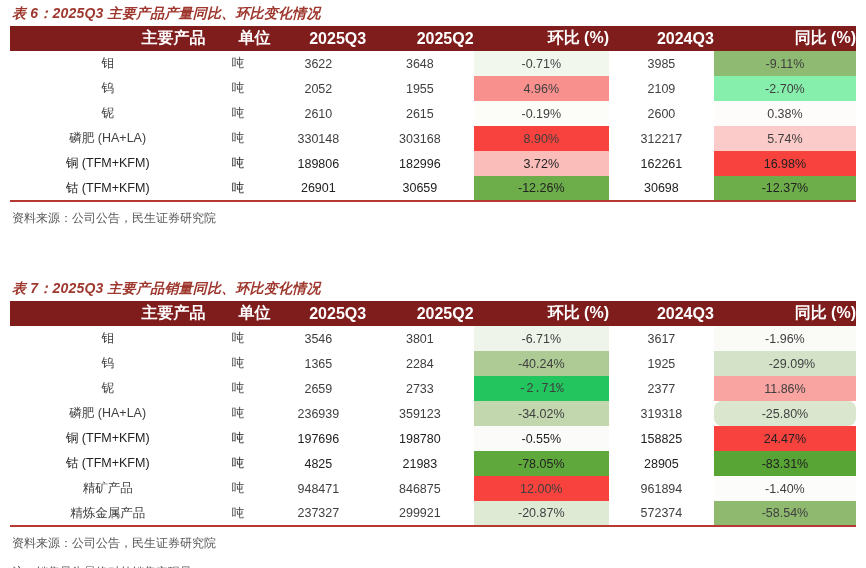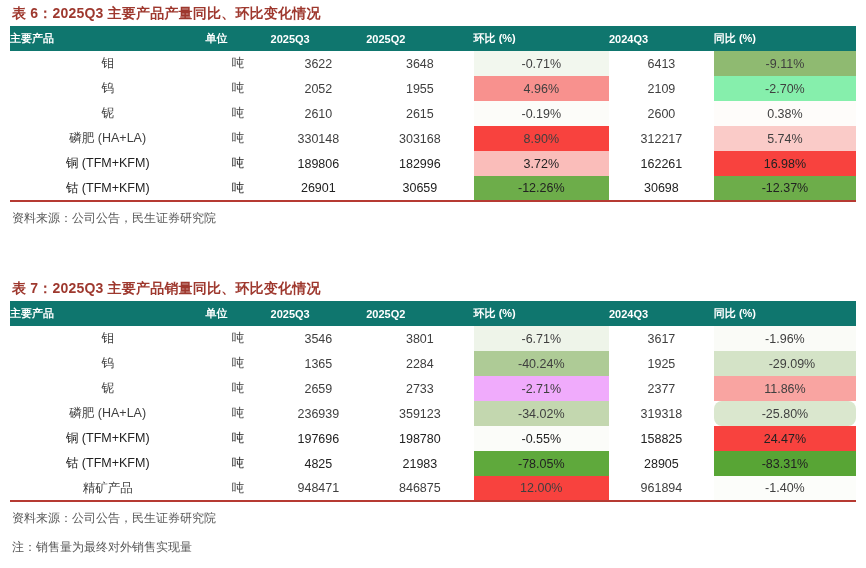--- a/index.html
+++ b/index.html
@@ -3,37 +3,37 @@
 <meta charset="utf-8">
 <style>
   * { margin:0; padding:0; box-sizing:border-box; }
   html,body { background:#ffffff; width:866px; height:568px; overflow:hidden; }
   body { font-family:"Liberation Sans","DejaVu Sans",sans-serif; }
   .page { padding:2px 10px 0 10px; }
 
   .tbl-section { width:846px; }
   .tbl-title {
     font-size:14px; font-weight:bold; color:#9E382E;
-    padding:3px 2px 3px 2px; letter-spacing:0.2px;
+    padding:3px 2px 3px 2px; letter-spacing:0.2px;font-style:italic;
   }
   table.data-tbl {
     width:846px; border-collapse:collapse; table-layout:fixed;
     border-bottom:2px solid #B63A32;
   }
   table.data-tbl col.c-prod { width:23.1%; }
   table.data-tbl col.c-unit { width:7.7%; }
   table.data-tbl col.c-q3   { width:11.3%; }
   table.data-tbl col.c-q2   { width:12.7%; }
   table.data-tbl col.c-qoq  { width:16.0%; }
   table.data-tbl col.c-y24  { width:12.4%; }
   table.data-tbl col.c-yoy  { width:16.8%; }
 
   table.data-tbl thead th {
-    background:#0f766e; color:#FFFFFF; font-weight:bold;
-    font-size:11px; height:25px; text-align:left;
+    background:#7f1d1d; color:#FFFFFF; font-weight:bold;
+    font-size:16px; height:25px; text-align:right;
   }
   table.data-tbl tbody td {
     height:25px; text-align:center; font-size:12.5px; color:#3F3F3F;
     white-space:nowrap; overflow:hidden;
   }
   table.data-tbl tbody tr.bold td { font-weight:normal; color:#222222; }
 
   .source-line, .note-line {
     font-size:12px; color:#595959; padding:8px 2px 0 2px;
   }
@@ -68,21 +68,21 @@
           <th>同比 (%)</th>
         </tr>
       </thead>
       <tbody>
           <tr>
             <td>钼</td>
             <td>吨</td>
             <td>3622</td>
             <td>3648</td>
             <td style="background: rgb(242, 247, 238);">-0.71%</td>
-            <td>6413</td>
+            <td>3985</td>
             <td style="background: rgb(143, 186, 113);">-9.11%</td>
           </tr>
           <tr>
             <td>钨</td>
             <td>吨</td>
             <td>2052</td>
             <td>1955</td>
             <td style="background: rgb(248, 145, 142);">4.96%</td>
             <td>2109</td>
             <td style="background: #86efac;">-2.70%</td>
@@ -170,21 +170,21 @@
             <td>2284</td>
             <td style="background: rgb(174, 203, 150);">-40.24%</td>
             <td>1925</td>
             <td style="background: rgb(212, 227, 199); padding-left: 14px;">-29.09%</td>
           </tr>
           <tr>
             <td>铌</td>
             <td>吨</td>
             <td>2659</td>
             <td>2733</td>
-            <td style="background: #f0abfc;">-2.71%</td>
+            <td style="background: #22c55e; font-family: Liberation Mono, monospace;">-2.71%</td>
             <td>2377</td>
             <td style="background: rgb(249, 164, 161);">11.86%</td>
           </tr>
           <tr>
             <td>磷肥 (HA+LA)</td>
             <td>吨</td>
             <td>236939</td>
             <td>359123</td>
             <td style="background: rgb(195, 215, 175);">-34.02%</td>
             <td>319318</td>
@@ -210,19 +210,28 @@
           </tr>
           <tr>
             <td>精矿产品</td>
             <td>吨</td>
             <td>948471</td>
             <td>846875</td>
             <td style="background: rgb(248, 66, 62);">12.00%</td>
             <td>961894</td>
             <td style="background: rgb(252, 253, 250);">-1.40%</td>
           </tr>
+          <tr>
+            <td>精炼金属产品</td>
+            <td>吨</td>
+            <td>237327</td>
+            <td>299921</td>
+            <td style="background: rgb(223, 234, 212);">-20.87%</td>
+            <td>572374</td>
+            <td style="background: rgb(142, 185, 111);">-58.54%</td>
+          </tr>
         </tbody>
     </table>
     <div class="source-line">资料来源：公司公告，民生证券研究院</div>
     <div class="note-line">注：销售量为最终对外销售实现量</div>
   </div>
 
 </div>
 
 </body></html>

